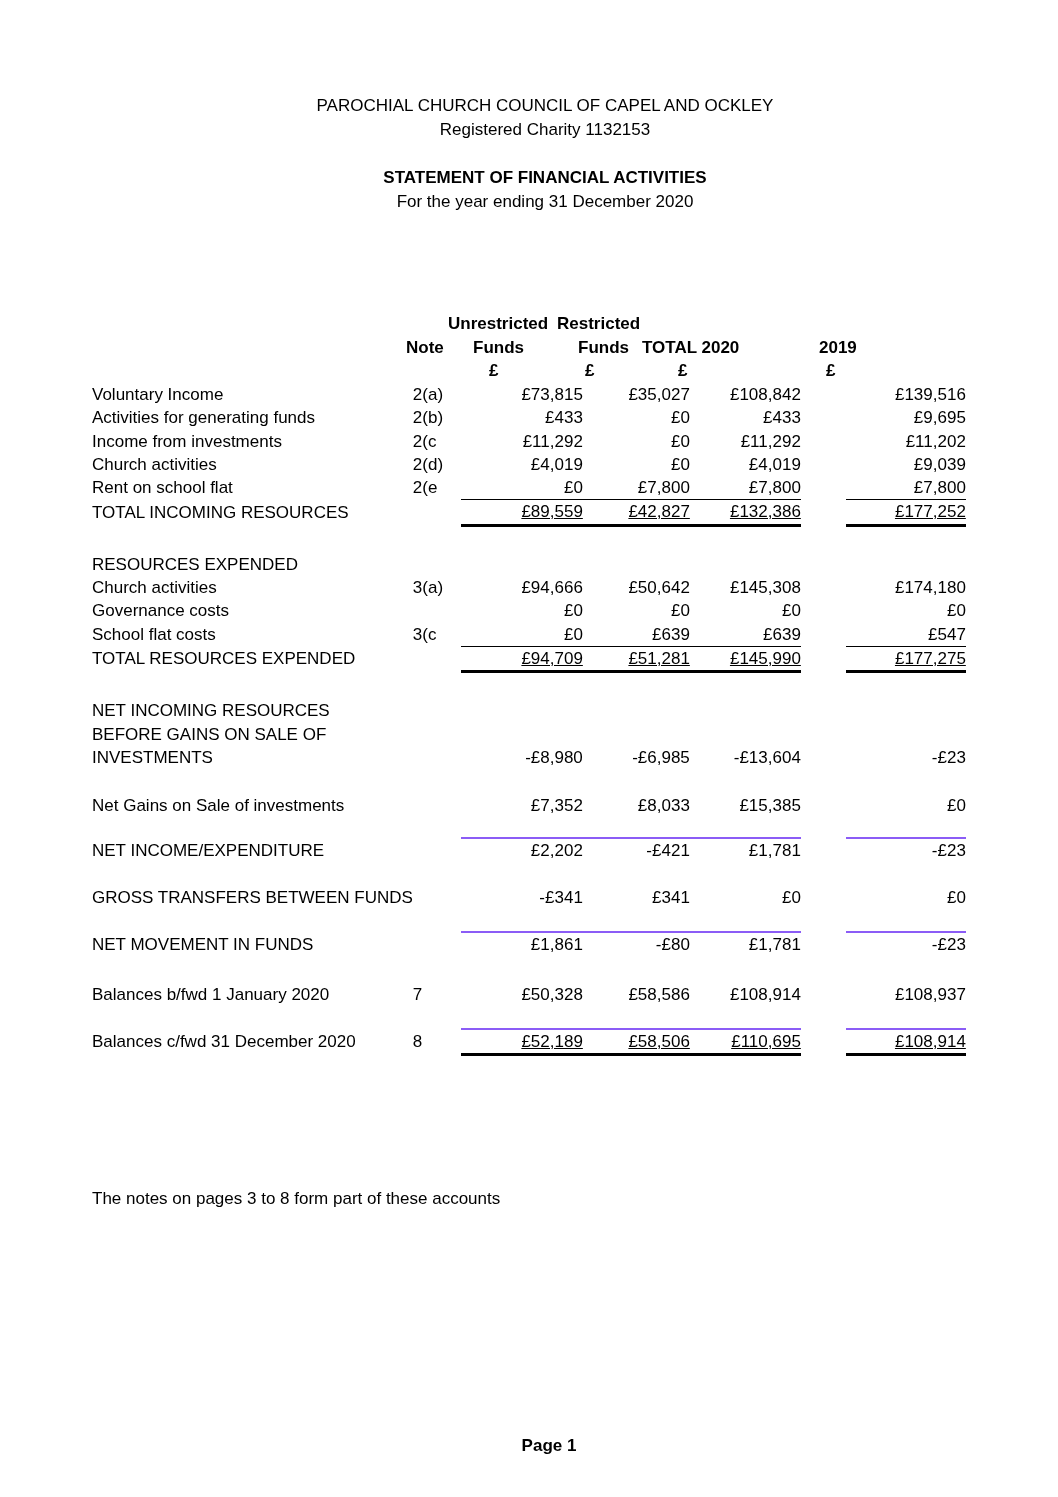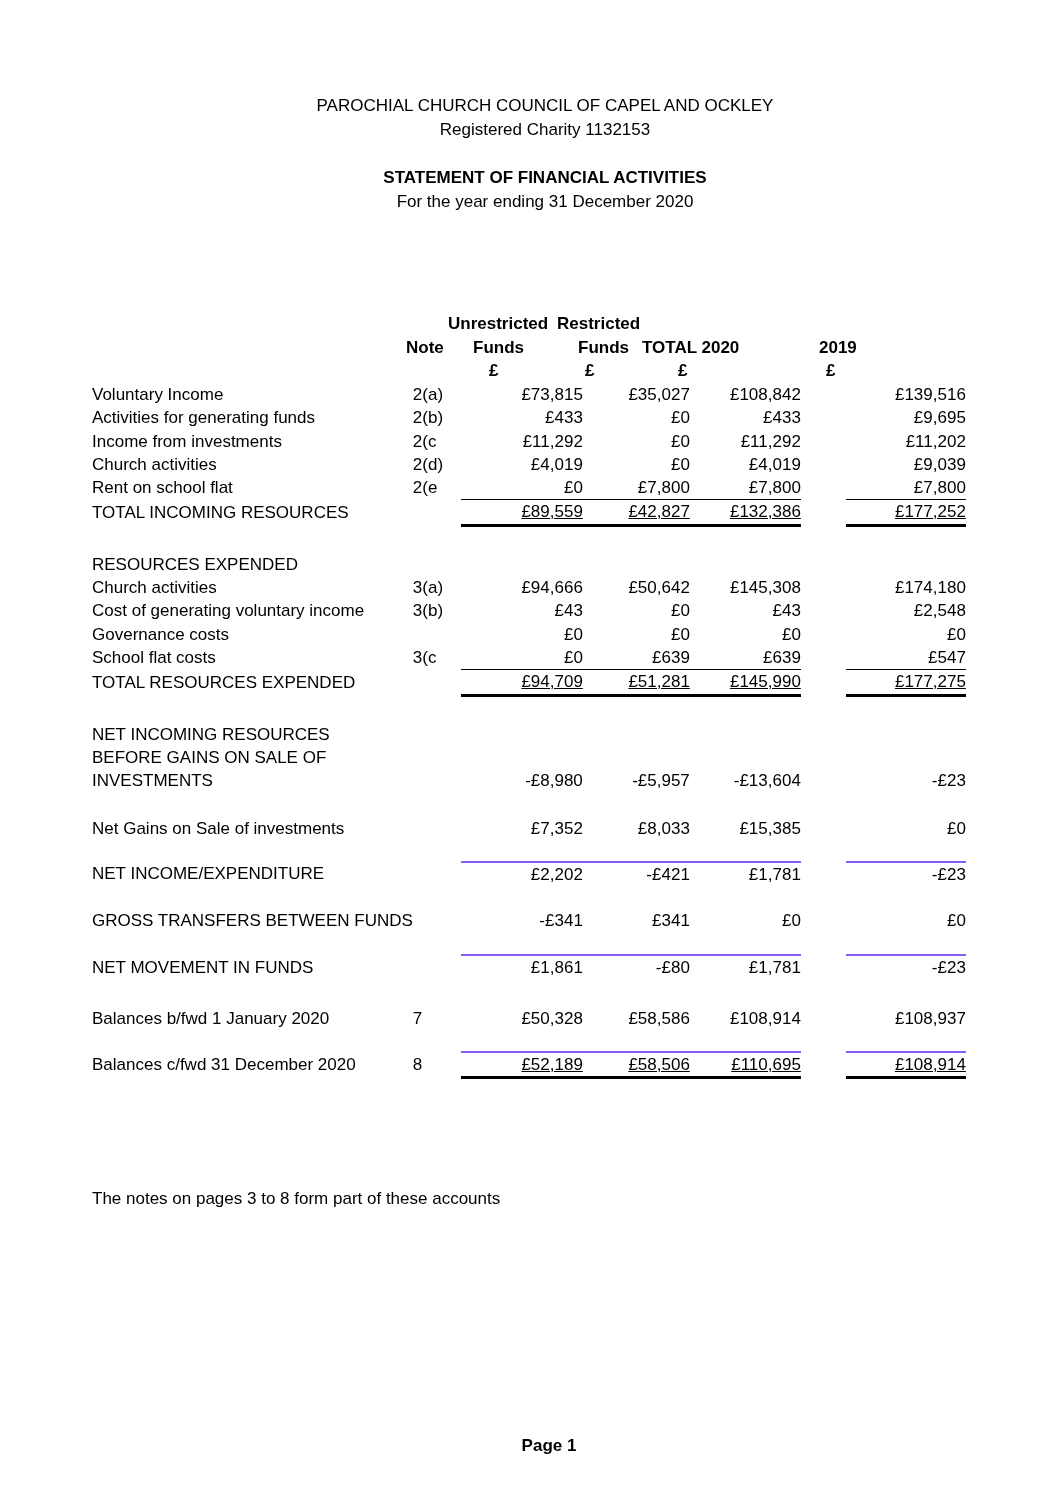--- a/index.html
+++ b/index.html
@@ -168,29 +168,20 @@
         <tr>
           <td class="c-label">Church activities</td>
           <td class="c-note">3(a)</td>
           <td class="c-num">£94,666</td>
           <td class="c-num">£50,642</td>
           <td class="c-num">£145,308</td>
           <td class="c-sp"></td>
           <td class="c-num">£174,180</td>
         </tr>
         <tr>
-          <td class="c-label">Cost of generating voluntary income</td>
-          <td class="c-note">3(b)</td>
-          <td class="c-num">£43</td>
-          <td class="c-num">£0</td>
-          <td class="c-num">£43</td>
-          <td class="c-sp"></td>
-          <td class="c-num">£2,548</td>
-        </tr>
-        <tr>
           <td class="c-label">Governance costs</td>
           <td class="c-note"></td>
           <td class="c-num">£0</td>
           <td class="c-num">£0</td>
           <td class="c-num">£0</td>
           <td class="c-sp"></td>
           <td class="c-num">£0</td>
         </tr>
         <tr>
           <td class="c-label">School flat costs</td>
@@ -228,21 +219,21 @@
           <td class="c-num"></td>
           <td class="c-num"></td>
           <td class="c-num"></td>
           <td class="c-sp"></td>
           <td class="c-num"></td>
         </tr>
         <tr>
           <td class="c-label">INVESTMENTS</td>
           <td class="c-note"></td>
           <td class="c-num">-£8,980</td>
-          <td class="c-num">-£5,957</td>
+          <td class="c-num">-£6,985</td>
           <td class="c-num">-£13,604</td>
           <td class="c-sp"></td>
           <td class="c-num">-£23</td>
         </tr>
         <tr class="spacer">
           <td colspan="7" style="height: 25px;"></td>
         </tr>
         <tr>
           <td class="c-label">Net Gains on Sale of investments</td>
           <td class="c-note"></td>

